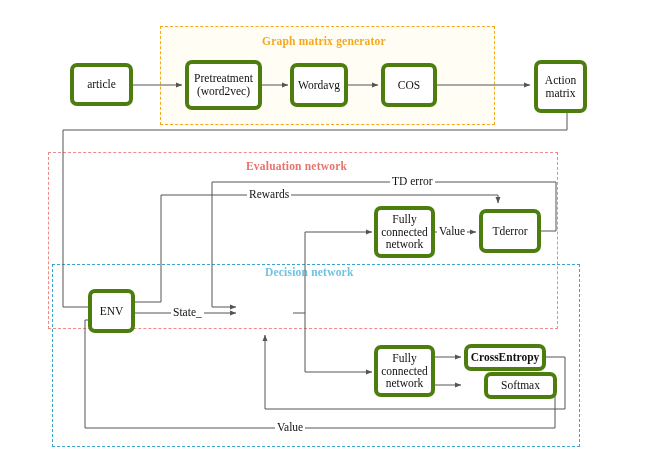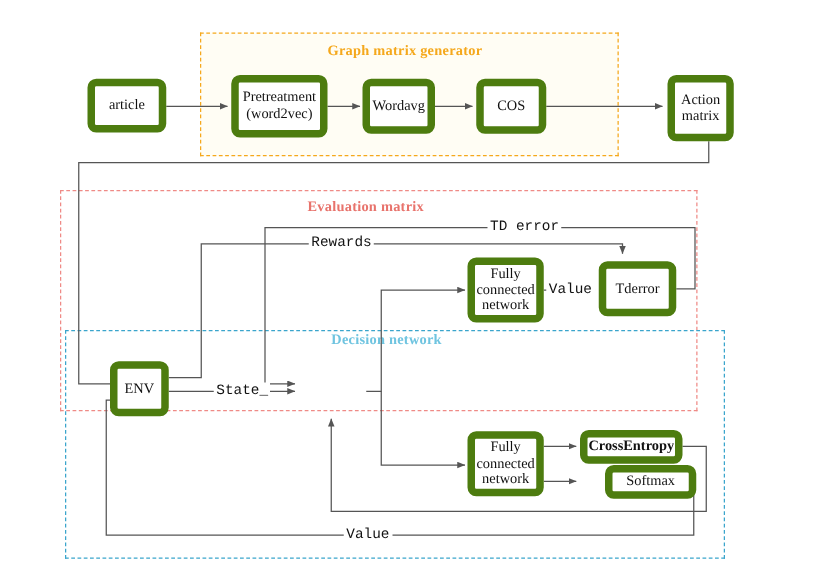--- a/index.html
+++ b/index.html
@@ -17,41 +17,41 @@
 
   .group-title{position:absolute;font-weight:bold;font-size:11.5px;
      letter-spacing:.2px;white-space:nowrap;
      font-family:"Liberation Serif","DejaVu Serif",serif;}
   .t-generator{color:#F5A81C;}
   .t-eval{color:#E8736C;}
   .t-decision{color:#6FC4E0;}
 
   
   .node{position:absolute;box-sizing:border-box;
-        border:6px solid #4d7c0f;border-radius:7px;background:#ffffff;
+        border:4px solid #4d7c0f;border-radius:7px;background:#ffffff;
         display:flex;align-items:center;justify-content:center;
         text-align:center;font-size:11.5px;color:#111;line-height:1.12;
         font-family:"Liberation Serif","DejaVu Serif",serif;z-index:3;}
   .node span{display:block;padding:0 2px;}
 
   
   .elabel{position:absolute;font-size:11.5px;color:#111;background:#ffffff;
           padding:0 2px;white-space:nowrap;z-index:4;
-          font-family:Liberation Mono, monospace;}
+          font-family:Liberation Serif, serif;}
 </style>
 </head>
 <body>
 
 <div id="stage">
 
   <div class="group g-generator" style="left:160px;top:26px;width:335px;height:99px;"></div>
   <div class="group-title t-generator" style="left:262px;top:35px;">Graph matrix generator</div>
 
   <div class="group g-eval" style="left:48px;top:152px;width:510px;height:177px;"></div>
-  <div class="group-title t-eval" style="left:246px;top:160px;">Evaluation matrix</div>
+  <div class="group-title t-eval" style="left:246px;top:160px;">Evaluation network</div>
 
   <div class="group g-decision" style="left:52px;top:264px;width:528px;height:183px;"></div>
   <div class="group-title t-decision" style="left:265px;top:266px;">Decision network</div>
 
   <svg id="wires" viewBox="0 0 670 464">
     <defs>
       <marker id="ah" markerWidth="7" markerHeight="7" refX="6.2" refY="2.6" orient="auto" markerUnits="userSpaceOnUse">
         <path d="M0,0 L6.4,2.6 L0,5.2 z" fill="#555555"></path>
       </marker>
     </defs>

